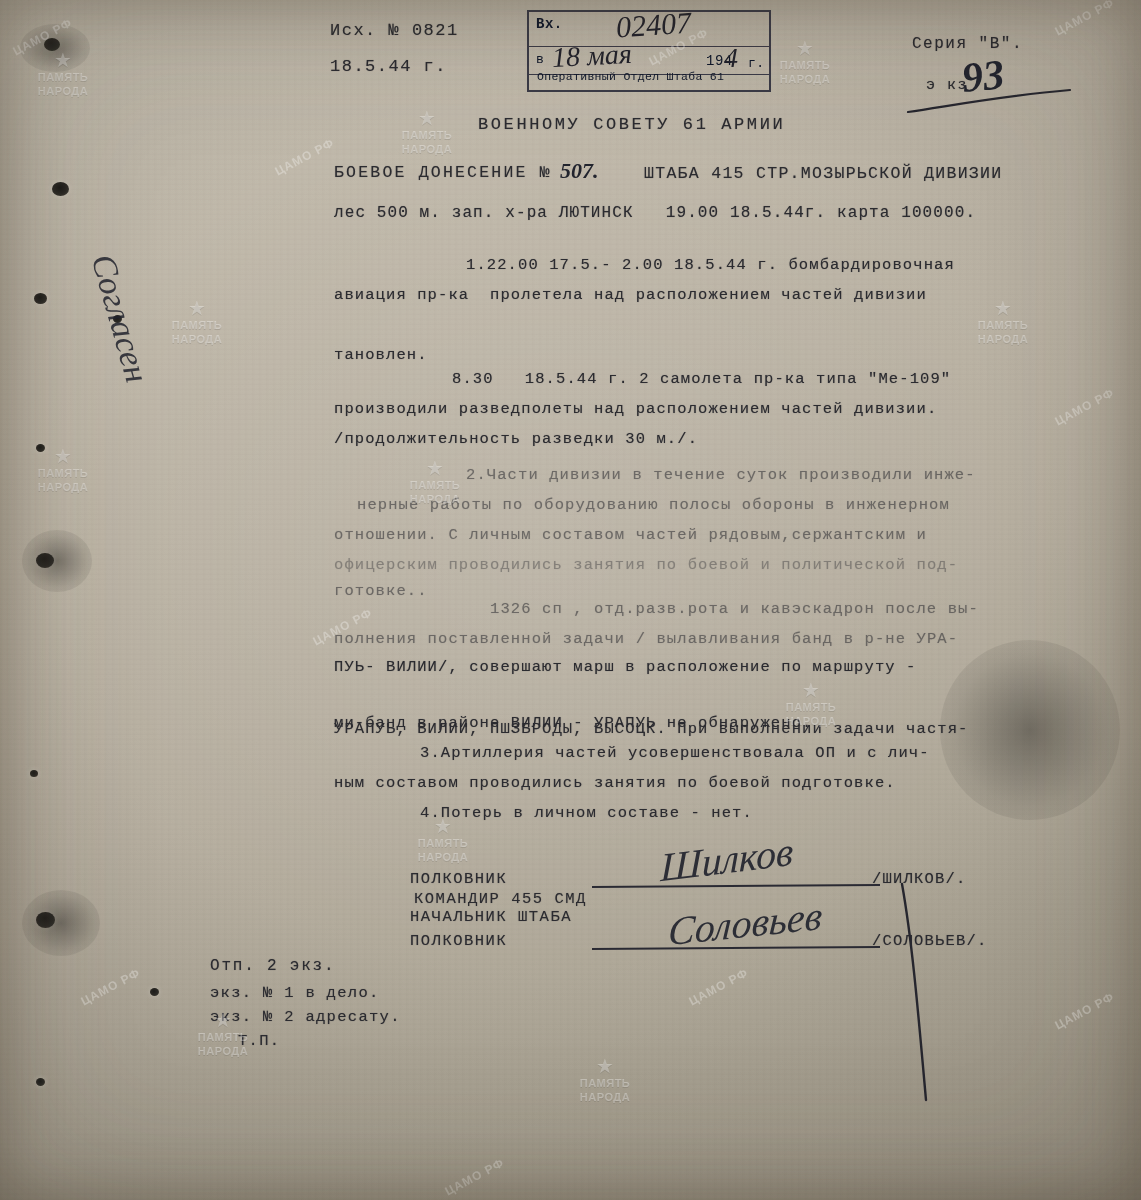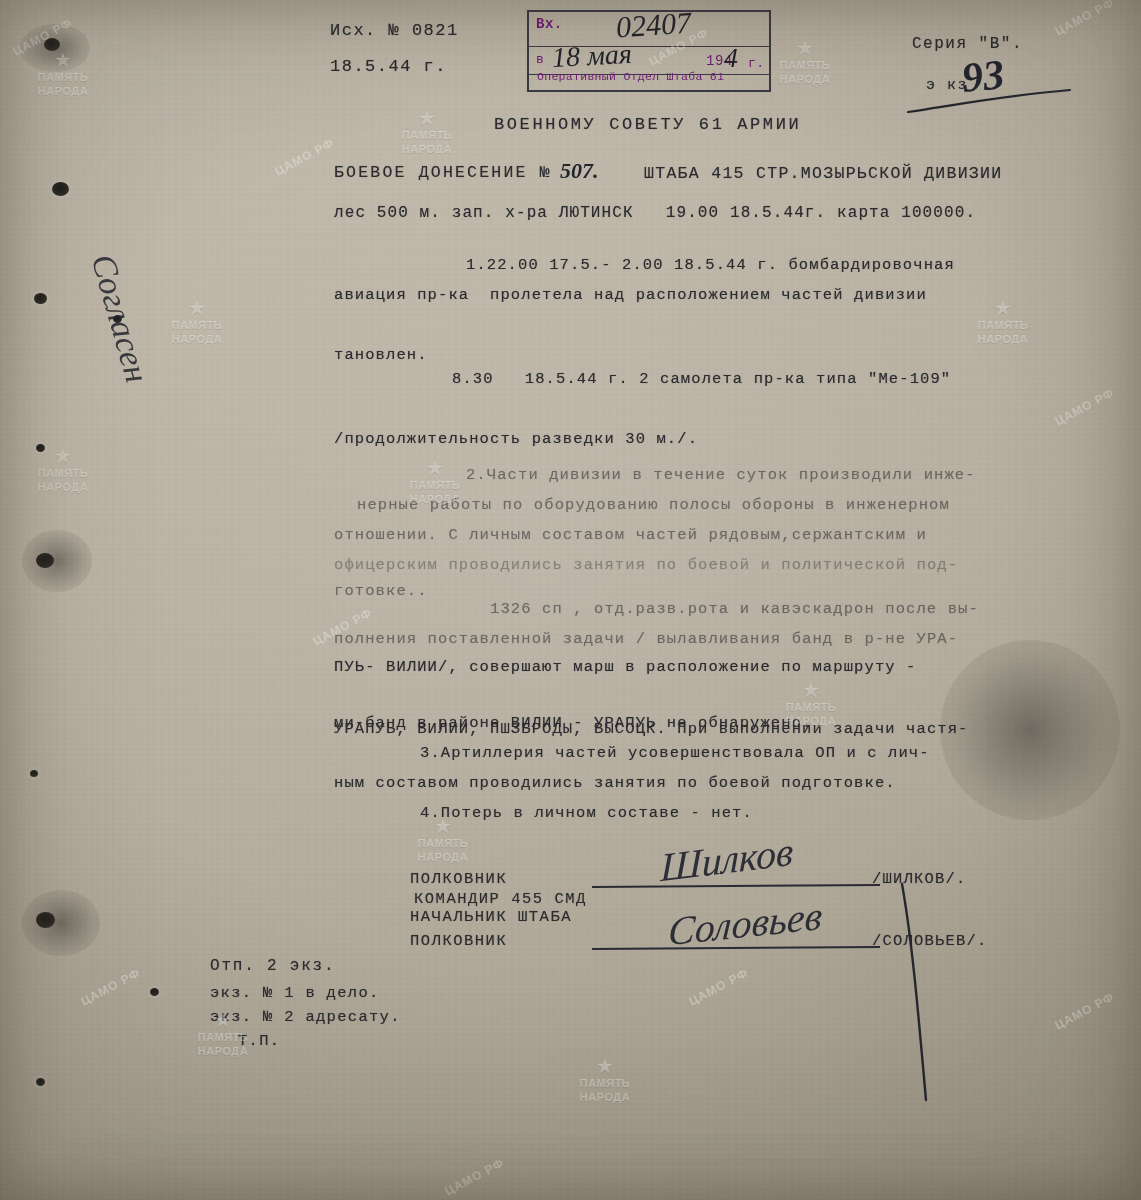--- a/index.html
+++ b/index.html
@@ -88,21 +88,21 @@
   }
   #stamp-box .sline {
     position: absolute;
     left: 0; right: 0;
     border-top: 1.5px solid #3a3a46;
   }
   .stamp-label {
     position: absolute;
     font-family: "Liberation Mono", monospace;
     font-size: 12px;
-    color: #701a75;
+    color: #0f172a;
     letter-spacing: 0.5px;
     white-space: pre;
   }
   .stamp-hand {
     position: absolute;
     font-family: "Liberation Serif", serif;
     font-style: italic;
     color: #23232c;
   }
 
@@ -178,33 +178,34 @@
   </div>
   <div class="stamp-label" style="left:536px; top:16px; font-size:14px; font-weight:bold;">Вх.</div>
   <div class="stamp-hand" style="left:616px; top:8px; font-size:30px; transform:rotate(-4deg);">02407</div>
   <div class="stamp-label" style="left:536px; top:52px; font-size:13px;">в</div>
   <div class="stamp-hand" style="left:552px; top:40px; font-size:28px; transform:rotate(-3deg);">18 мая</div>
   <div class="stamp-label" style="left:706px; top:53px; font-size:14px;">194</div>
   <div class="stamp-hand" style="left:724px; top:42px; font-size:28px;">4</div>
   <div class="stamp-label" style="left:748px; top:56px; font-size:13px;">г.</div>
   <div class="stamp-label" style="left:537px; top:70px; font-size:11.5px; letter-spacing:0.3px;">Оперативный Отдел Штаба 61</div>
 
-  <div class="txt" style="left:478px; top:116px; font-size:17px; letter-spacing:2.6px;margin-left:16px;">ВОЕННОМУ СОВЕТУ 61 АРМИИ</div>
+  <div class="txt" style="left:478px; top:116px; font-size:17px; letter-spacing:2.6px;">ВОЕННОМУ СОВЕТУ 61 АРМИИ</div>
 
   <div class="txt" style="left:334px; top:165px; font-size:16.5px; letter-spacing:2.2px;">БОЕВОЕ ДОНЕСЕНИЕ №</div>
   <div class="hand" style="left:560px; top:158px; font-size:22px; font-weight:bold;">507.</div>
   <div class="txt" style="left:644px; top:166px; font-size:16.5px; letter-spacing:1.3px;">ШТАБА 415 СТР.МОЗЫРЬСКОЙ ДИВИЗИИ</div>
 
   <div class="txt body-line" style="left:334px; top:205px; font-size:16px;">лес 500 м. зап. х-ра ЛЮТИНСК   19.00 18.5.44г. карта 100000.</div>
 
   <div class="txt body-line" style="left:466px; top:258px;">1.22.00 17.5.- 2.00 18.5.44 г. бомбардировочная</div>
   <div class="txt body-line" style="left:334px; top:288px;">авиация пр-ка  пролетела над расположением частей дивизии</div>
   <div class="txt body-line" style="left:334px; top:348px;">тановлен.</div>
 
   <div class="txt body-line" style="left:452px; top:372px;">8.30   18.5.44 г. 2 самолета пр-ка типа "Ме-109"</div>
+  <div class="txt body-line" style="left:334px; top:402px;">производили разведполеты над расположением частей дивизии.</div>
   <div class="txt body-line" style="left:334px; top:432px;">/продолжительность разведки 30 м./.</div>
 
   <div class="txt body-line faded" style="left:466px; top:468px;">2.Части дивизии в течение суток производили инже-</div>
   <div class="txt body-line faded" style="left:340px; top:498px;margin-left:17px;">нерные работы по оборудованию полосы обороны в инженерном</div>
   <div class="txt body-line faded" style="left:334px; top:528px;">отношении. С личным составом частей рядовым,сержантским и</div>
   <div class="txt body-line vfaded" style="left:334px; top:558px;">офицерским проводились занятия по боевой и политической под-</div>
   <div class="txt body-line faded" style="left:334px; top:584px;">готовке..</div>
 
   <div class="txt body-line faded" style="left:490px; top:602px;">1326 сп , отд.разв.рота и кавэскадрон после вы-</div>
   <div class="txt body-line faded" style="left:334px; top:632px;">полнения поставленной задачи / вылавливания банд в р-не УРА-</div>

